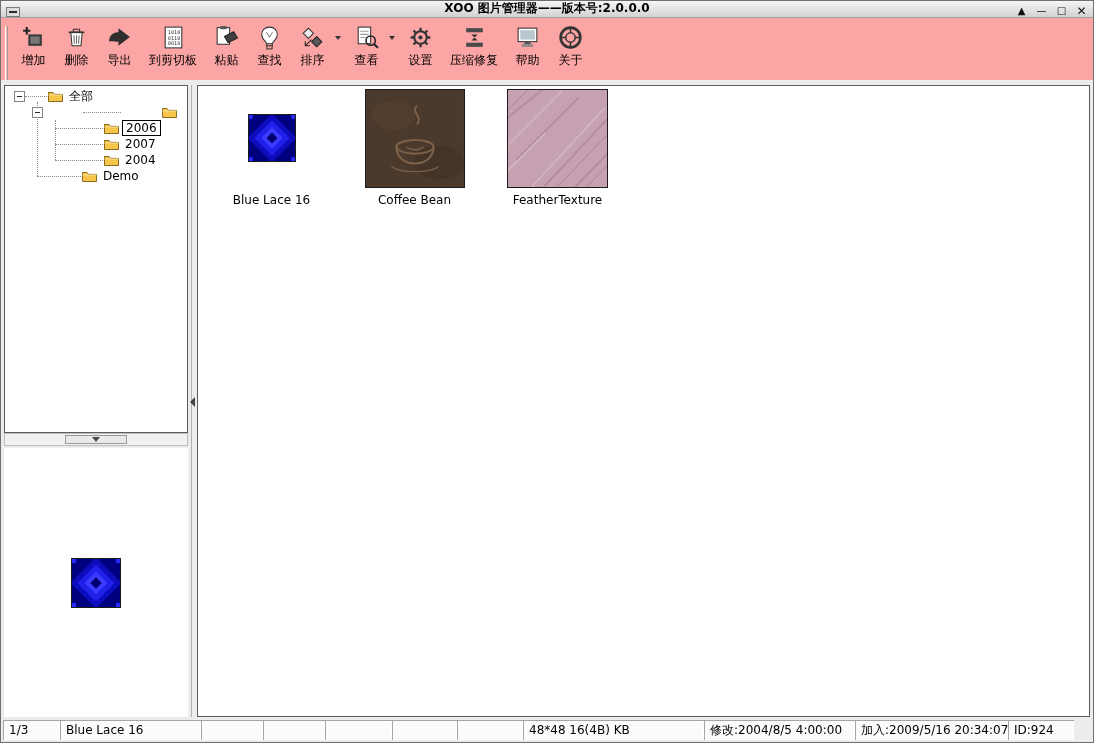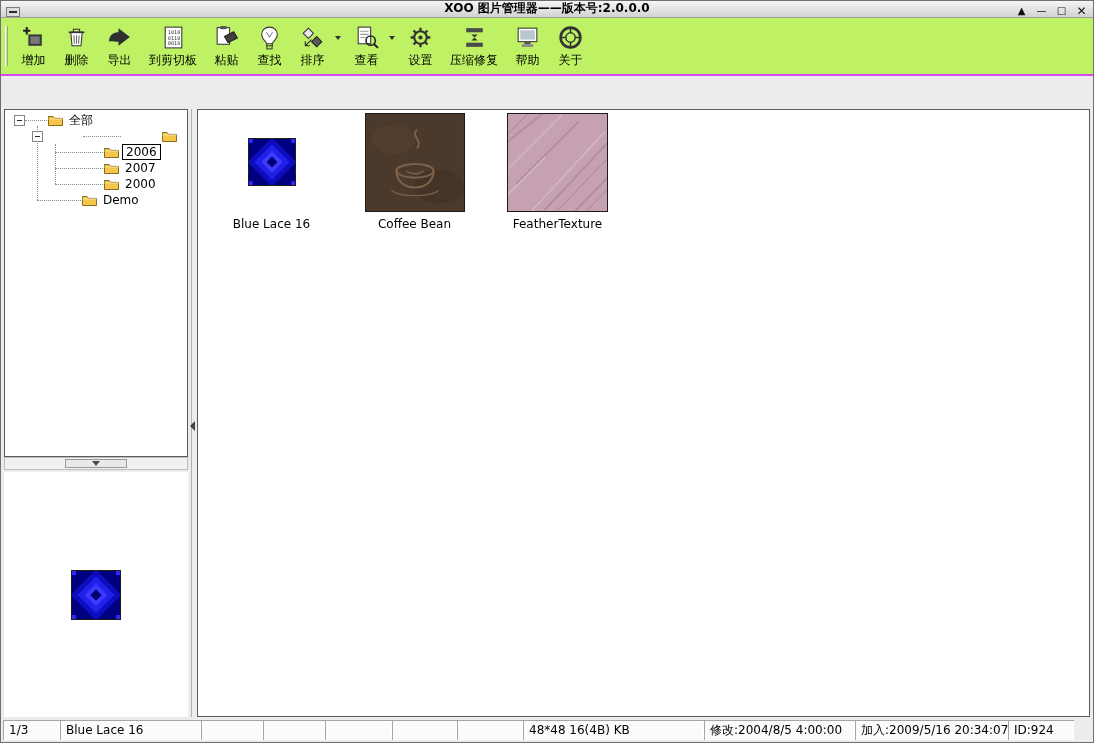--- a/index.html
+++ b/index.html
@@ -14,31 +14,31 @@
               background:linear-gradient(#f6f6f6,#d2d2d2);
               border-bottom:1px solid #a0a0a0; display:flex; align-items:flex-end; padding:0 5px; }
   .sysmenu { width:14px; height:10px; background:#dcdcdc; border:1px solid #7d7d7d; position:relative; flex:none; }
   .sysmenu .dash { position:absolute; left:2px; right:2px; top:3px; height:2px; background:#2e2e2e; }
   .title-text { position:absolute; left:0; right:0; text-align:center; font-weight:bold; font-size:12px; }
   .title-controls { margin-left:auto; display:flex; gap:7px; align-items:center; z-index:2; }
   .tc { font-size:10px; line-height:12px; width:13px; text-align:center; color:#111; cursor:default; }
   .tc.close { font-size:12px; font-weight:bold; }
 
   
-  .toolbar { position:absolute; left:0; top:17px; right:0; height:58px; background:#bef264;
-             border-bottom:2px solid #d946ef; display:flex; align-items:stretch; padding:2px 2px 0 3px; }
+  .toolbar { position:absolute; left:0; top:17px; right:0; height:72px; background:#fca5a5;
+             border-bottom:2px solid #a16207; display:flex; align-items:stretch; padding:2px 2px 0 3px; }
   .tb-handle { width:3px; border-left:1px solid #ffffff; border-right:1px solid #9f9f9f; margin:6px 4px 8px 1px; }
   .tb-btn { display:flex; flex-direction:column; align-items:center; gap:1px; padding:3px 7px 2px; border:1px solid transparent; }
   .tb-icon { width:27px; height:27px; flex:none; }
   .tb-label { font-size:12px; white-space:nowrap; }
   .tb-drop { display:flex; align-items:flex-start; padding:16px 4px 0 1px; }
   .tb-drop .tri { width:0; height:0; border-left:3.5px solid transparent; border-right:3.5px solid transparent; border-top:4px solid #333; }
 
   
-  .content { position:absolute; left:0; top:79px; right:0; bottom:22px; background:#ececec;margin-top:24px; }
+  .content { position:absolute; left:0; top:79px; right:0; bottom:22px; background:#ececec; }
 
   .tree-panel { position:absolute; left:3px; top:5px; width:184px; height:348px;
                 background:#fff; border:1px solid #5c5c5c; overflow:hidden; }
   .tree { position:relative; width:100%; height:100%; }
   .vdots { position:absolute; width:0; border-left:1px dotted #8c8c8c; }
   .tree-row { position:absolute; left:0; right:0; height:16px; display:flex; align-items:center; }
   .expand-box { width:11px; height:11px; border:1px solid #848484; background:#fff; position:relative; flex:none; }
   .expand-box .minus { position:absolute; left:2px; right:2px; top:4px; height:1px; background:#2a2a2a; }
   .hdots { border-top:1px dotted #8c8c8c; height:0; flex:none; }
   .folder-svg { flex:none; margin:0 3px 0 1px; }
@@ -316,21 +316,21 @@
               <use href="#sym-folder"></use>
             </svg>
           <span class="node-label">2007</span>
         </div>
 
         <div class="tree-row" style="top:66px;">
           <span class="hdots" style="margin-left:50px; width:48px"></span>
           <svg class="folder-svg" width="15" height="12">
               <use href="#sym-folder"></use>
             </svg>
-          <span class="node-label">2000</span>
+          <span class="node-label">2004</span>
         </div>
 
         <div class="tree-row" style="top:82px;">
           <span class="hdots" style="margin-left:32px; width:44px"></span>
           <svg class="folder-svg" width="15" height="12">
               <use href="#sym-folder"></use>
             </svg>
           <span class="node-label">Demo</span>
         </div>
       </div>

